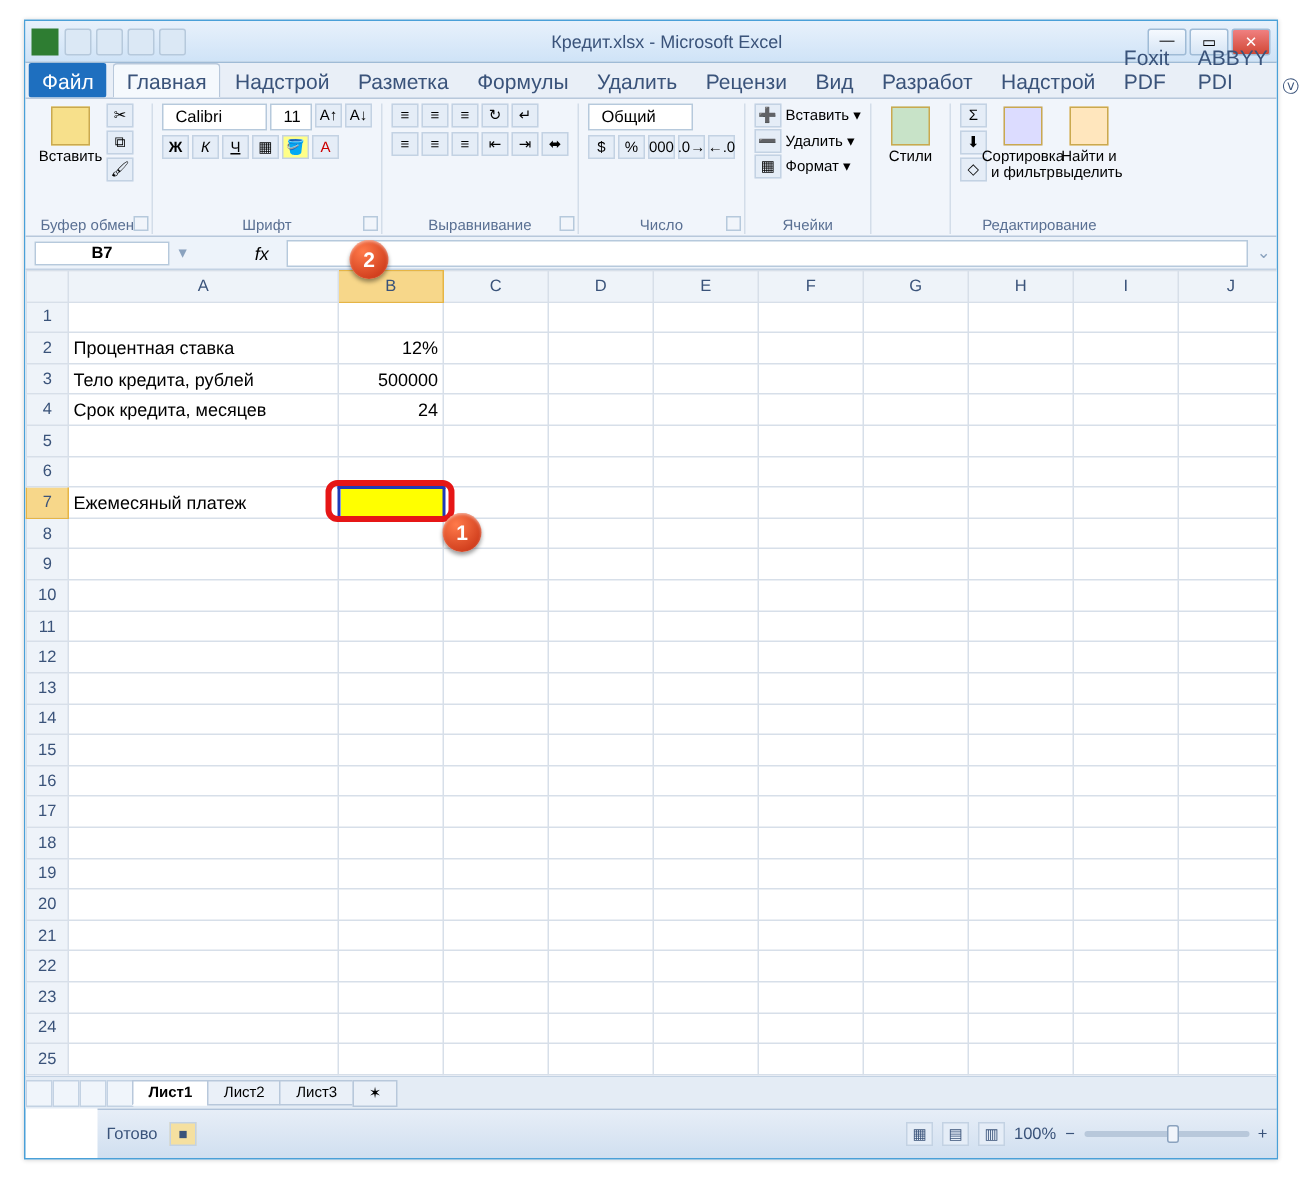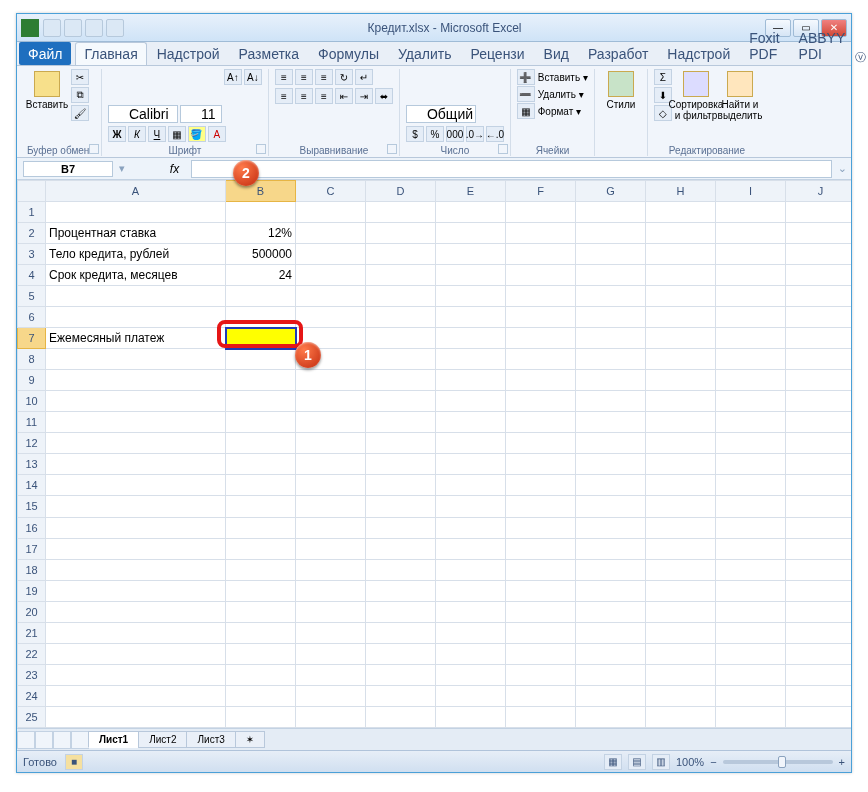--- a/index.html
+++ b/index.html
@@ -20,40 +20,40 @@
 .rtab-right { margin-left:auto; display:flex; gap:4px; padding-right:6px; font-size:11px; color:#3a537a;}
 .ribbon { background:#f1f5fb; border-bottom:1px solid #b8c8db; display:flex; padding:3px 4px 1px; height:92px; font-size:11px;}
 .group { border-right:1px solid #d3dde9; padding:0 6px; display:flex; flex-direction:column; position:relative;}
 .group-label{ text-align:center; font-size:10px; color:#5a7093; padding-top:2px;}
 .group-body{ flex:1; display:flex; gap:4px; align-items:flex-start;}
 .bigbtn { width:40px; height:60px; display:flex; flex-direction:column; align-items:center; justify-content:flex-start; padding-top:2px; font-size:10px; text-align:center; gap:2px;}
 .bigbtn .ic{ width:26px; height:26px; background:#f7e08b; border:1px solid #caa94f;}
 .mini { width:18px; height:16px; background:#e5edf7; border:1px solid #c3d2e3; display:inline-flex; align-items:center; justify-content:center; font-size:10px;}
 .fontbox { display:flex; flex-direction:column; gap:3px;}
 .fontrow{ display:flex; gap:2px;}
-.selbox { height:18px; border:1px solid #b6c9dc; background:#fff; font-size:14px; padding:0 20px; display:flex; align-items:center;margin-top:36px;}
+.selbox { height:18px; border:1px solid #b6c9dc; background:#fff; font-size:11px; padding:0 8px; display:flex; align-items:center;}
 .namebox { height:22px; background:#edf3fa; border-bottom:1px solid #c3d2e3; display:flex; align-items:center; font-size:11px; position:relative;}
 .nb-ref{ width:90px; border:1px solid #b6c9dc; background:#fff; padding:1px 4px; margin:12px 6px; font-weight:bold; text-align:center;}
 .nb-btns{ display:flex; gap:1px;}
 .nb-fx{ width:20px; text-align:center; font-style:italic; font-size:12px;}
 .formula-input{ flex:1; height:18px; border:1px solid #b6c9dc; background:#fff; margin:0 6px;}
 .badge { position:absolute; width:26px; height:26px; border-radius:50%; background:radial-gradient(circle at 35% 30%, #ff7a4a, #c12a0e); color:#fff; font-weight:bold; display:flex; align-items:center; justify-content:center; box-shadow:0 2px 3px rgba(0,0,0,.4), inset 0 1px 2px rgba(255,255,255,.5); font-size:14px; z-index:40;}
 .sheet-area{ flex:1; display:flex; overflow:hidden; position:relative; background:#fff;}
 table{ border-collapse:collapse; table-layout: fixed; width: 100%; }
 td{ border:1px solid #d7dfe9; height:20px; font-size:12px; padding:0 3px; overflow:hidden; white-space:nowrap;}
 th.rowh{ width:28px; background:#eef3f9; border:1px solid #d7dfe9; font-size:11px; font-weight:normal; color:#3a537a;}
 th.colh{ height:20px; background:#eef3f9; border:1px solid #d7dfe9; font-size:11px; font-weight:normal; color:#3a537a;}
 th.rowh.sel, th.colh.sel{ background:#f7d78a; border-color:#e6b545;}
 .celltext-r{ text-align:right;}
 .yellowcell{ background:#ffff00; border:2px solid #1f3ab7 !important;}
 .sheet-tabs{ height:22px; background:#e4ecf5; border-top:1px solid #c3d2e3; display:flex; align-items:center; font-size:10px; gap:0;}
 .sheet-tabs .navbtn{ width:18px; height:18px; border:1px solid #c3d2e3; background:#f0f5fb;}
 .stab{ padding:2px 10px; border:1px solid #b8c8db; background:#eaf0f8; margin-left:-1px;}
 .stab.active{ background:#fff; border-bottom-color:#fff; font-weight:bold;}
-.statusbar{ height:22px; background:linear-gradient(#e7eef7,#d0dff0); border-top:1px solid #b0c3da; display:flex; align-items:center; font-size:11px; color:#3a537a; padding:0 6px; gap:8px;}
+.statusbar{ height:33px; background:linear-gradient(#e7eef7,#d0dff0); border-top:1px solid #b0c3da; display:flex; align-items:center; font-size:11px; color:#3a537a; padding:0 6px; gap:8px;margin-left:48px;}
 .statusbar .right{ margin-left:auto; display:flex; align-items:center; gap:6px;}
 .zoom-slider{ width:110px; height:4px; background:#b8c8db; position:relative; border-radius:2px;}
 .zoom-slider .thumb{ position:absolute; left:50%; top:-4px; width:8px; height:12px; background:#f1f5fb; border:1px solid #8aa2be; border-radius:2px;}
 .annot-highlight{ position:absolute; border:4px solid #e61616; border-radius:8px; pointer-events:none; z-index:30;}
 .group .dl{width:10px;height:10px;border:1px solid #b6c9dc;position:absolute;right:2px;bottom:2px;background:#f1f5fb;}
 </style>
 </head>
 <body>
 
 <div class="window">

